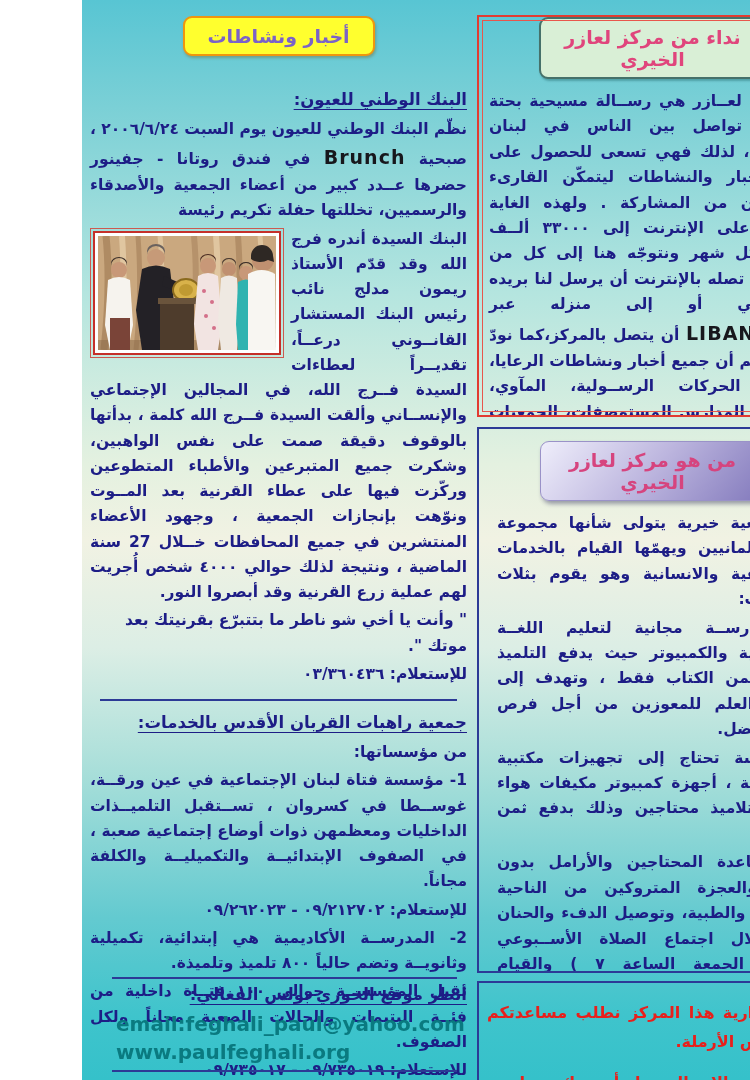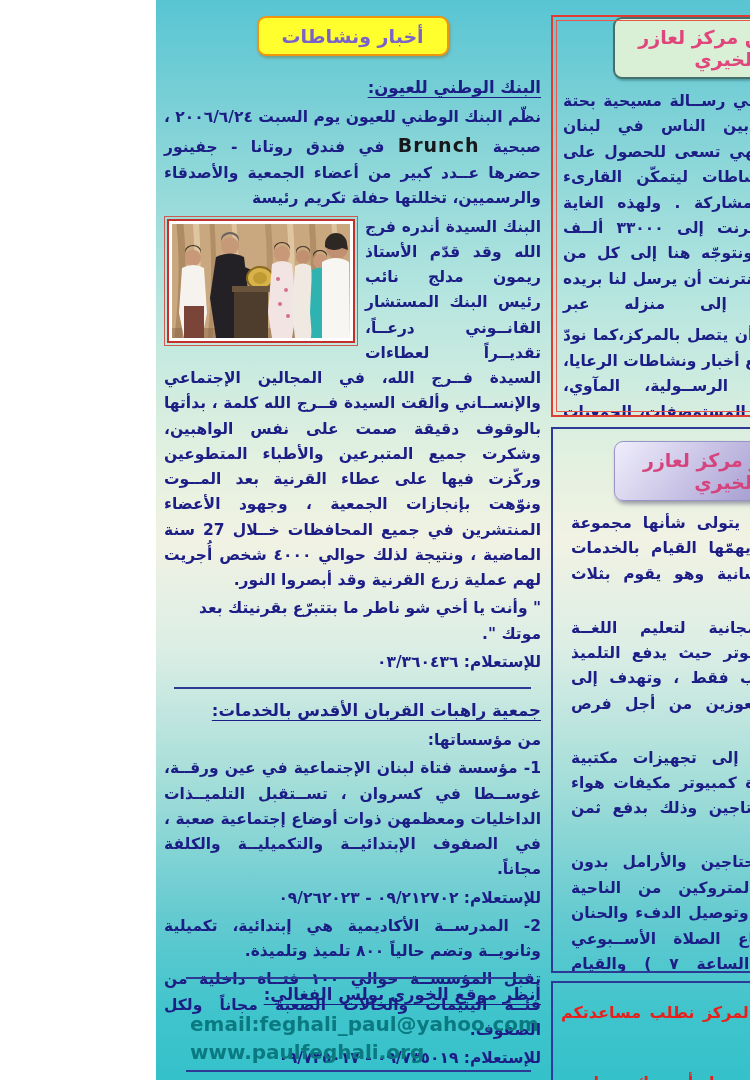--- a/index.html
+++ b/index.html
@@ -1,18 +1,18 @@
 <!DOCTYPE html>
 <html lang="ar" dir="rtl"><head>
 <meta charset="utf-8">
 <style>
   html,body{margin:0;padding:0;}
   body{font-family:"DejaVu Sans",sans-serif;}
   .page{
-    position:relative;width:594px;height:1080px;overflow:hidden;direction:rtl;
+    position:relative;width:668px;height:1080px;overflow:hidden;direction:rtl;
     background:linear-gradient(180deg,#58c5d3 0%,#7bd0d6 10%,#b4e5df 27%,#e4f1e0 43%,#f1f2e3 50%,#dceee5 60%,#a6ded9 72%,#63cad0 85%,#3fc4cc 94%,#35c1ca 100%);
   }
   .col-left{position:absolute;right:auto;left:8px;top:16px;width:377px;height:1058px;}
   .col-right{position:absolute;left:395px;top:15px;width:351px;height:1060px;}
   .pill{display:block;margin:0 auto;text-align:center;font-weight:bold;font-size:19px;border-radius:9px;padding:7px 8px;}
   .pill-yellow{width:172px;background:#ffff2e;border:2px solid #f0960e;color:#7b62c8;box-shadow:1px 2px 3px rgba(120,80,0,.35);}
   .pill-green{width:208px;background:#d9efd6;border:2px solid #46716a;color:#e0457c;box-shadow:1px 2px 2px rgba(0,60,60,.3);}
   .pill-purple{width:208px;background:linear-gradient(130deg,#efeefb 0%,#c3bce2 45%,#8densed 100%);background:linear-gradient(130deg,#efeefb 0%,#bcb5de 50%,#8279bc 100%);color:#d6447e;box-shadow:2px 3px 4px rgba(50,50,90,.45);border:1px solid #9a92c8;}
   .box-red{position:relative;border:2px solid #e23b31;padding:0 10px 6px;min-height:376px;max-height:392px;overflow:hidden;}
   .box-red::after{content:"";position:absolute;inset:3px;border:1px solid #e8564c;pointer-events:none;}
@@ -36,21 +36,21 @@
 <body>
 
 <div class="page">
 
   <div class="col-left">
 
     <div class="pill pill-yellow">
       <span>أخبار ونشاطات</span>
     </div>
 
-    <section style="margin-top:22px;">
+    <section style="margin-top:34px;">
       <h3 class="section-title">البنك الوطني للعيون:</h3>
       <p class="body-text"><span>نظّم البنك الوطني للعيون يوم السبت ٢٠٠٦/٦/٢٤ ، صبحية</span> <b class="latin-brand">Brunch</b> <span>في فندق روتانا - جفينور حضرها عــدد كبير من أعضاء الجمعية والأصدقاء والرسميين، تخللتها حفلة تكريم رئيسة</span></p>
 
       <div class="photo-frame">
         <svg viewBox="0 0 178 114" preserveAspectRatio="none">
           <rect x="0" y="0" width="178" height="114" fill="#caa87f"></rect>
           <path d="M8,0 Q13,50 6,114" stroke="#a8835d" stroke-width="7" fill="none" opacity=".8"></path>
           <path d="M24,0 Q28,60 22,114" stroke="#e2c9a4" stroke-width="6" fill="none" opacity=".9"></path>
           <path d="M40,0 Q44,55 38,114" stroke="#a8835d" stroke-width="5" fill="none" opacity=".7"></path>
           <path d="M62,0 Q66,40 60,80" stroke="#e2c9a4" stroke-width="5" fill="none" opacity=".8"></path>

